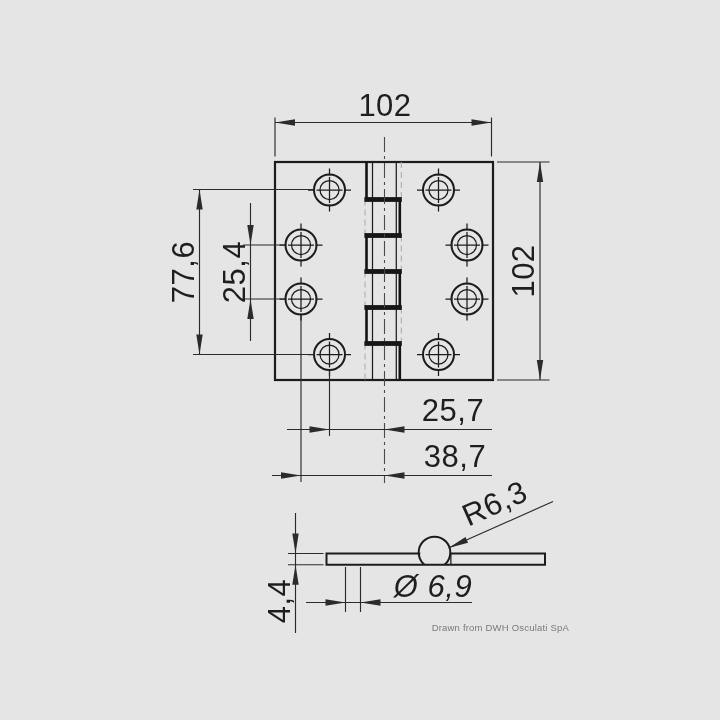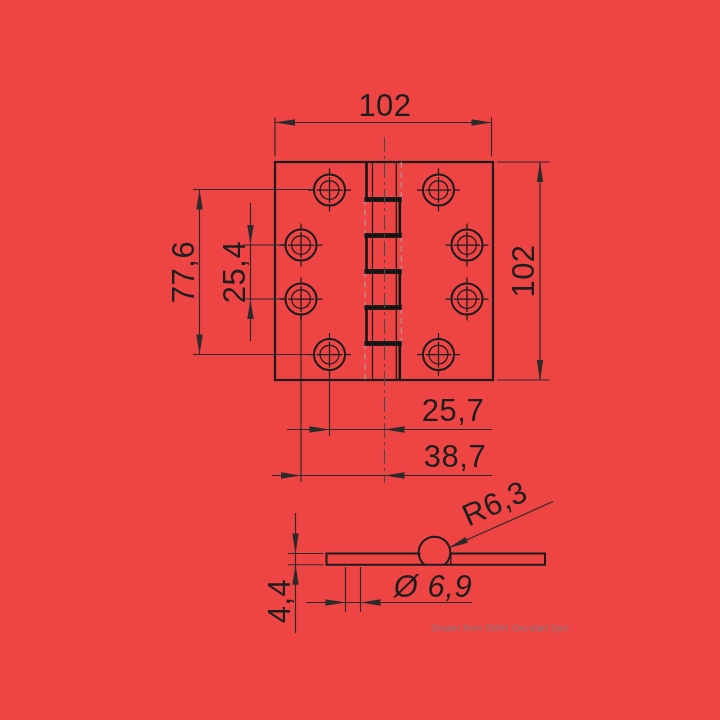--- a/index.html
+++ b/index.html
@@ -1,16 +1,16 @@
 <!DOCTYPE html>
 <html><head>
 <meta charset="utf-8">
 <style>
   html,body{margin:0;padding:0;background:#ffffff;}
-  .canvas{position:relative;width:720px;height:720px;background:#ef4444;overflow:hidden;}
+  .canvas{position:relative;width:720px;height:720px;background:#e5e5e5;overflow:hidden;}
   svg text{font-family:"Liberation Sans", sans-serif;fill:#1e1e1e;}
   .outline{stroke:#1c1c1c;stroke-width:2.2;fill:none;}
   .med{stroke:#1c1c1c;stroke-width:2;fill:none;}
   .thick{stroke:#141414;stroke-width:2.6;fill:none;}
   .thin{stroke:#1c1c1c;stroke-width:1.25;fill:none;}
   .dim{stroke:#2b2b2b;stroke-width:1.15;fill:none;}
   .aux{stroke:#a8a8a8;stroke-width:1;fill:none;stroke-dasharray:6 4;}
   .cl{stroke:#4a4a4a;stroke-width:1.1;fill:none;stroke-dasharray:15 4 3 4;}
   .arr{fill:#2b2b2b;stroke:none;}
   .joint{fill:#161616;stroke:none;}

